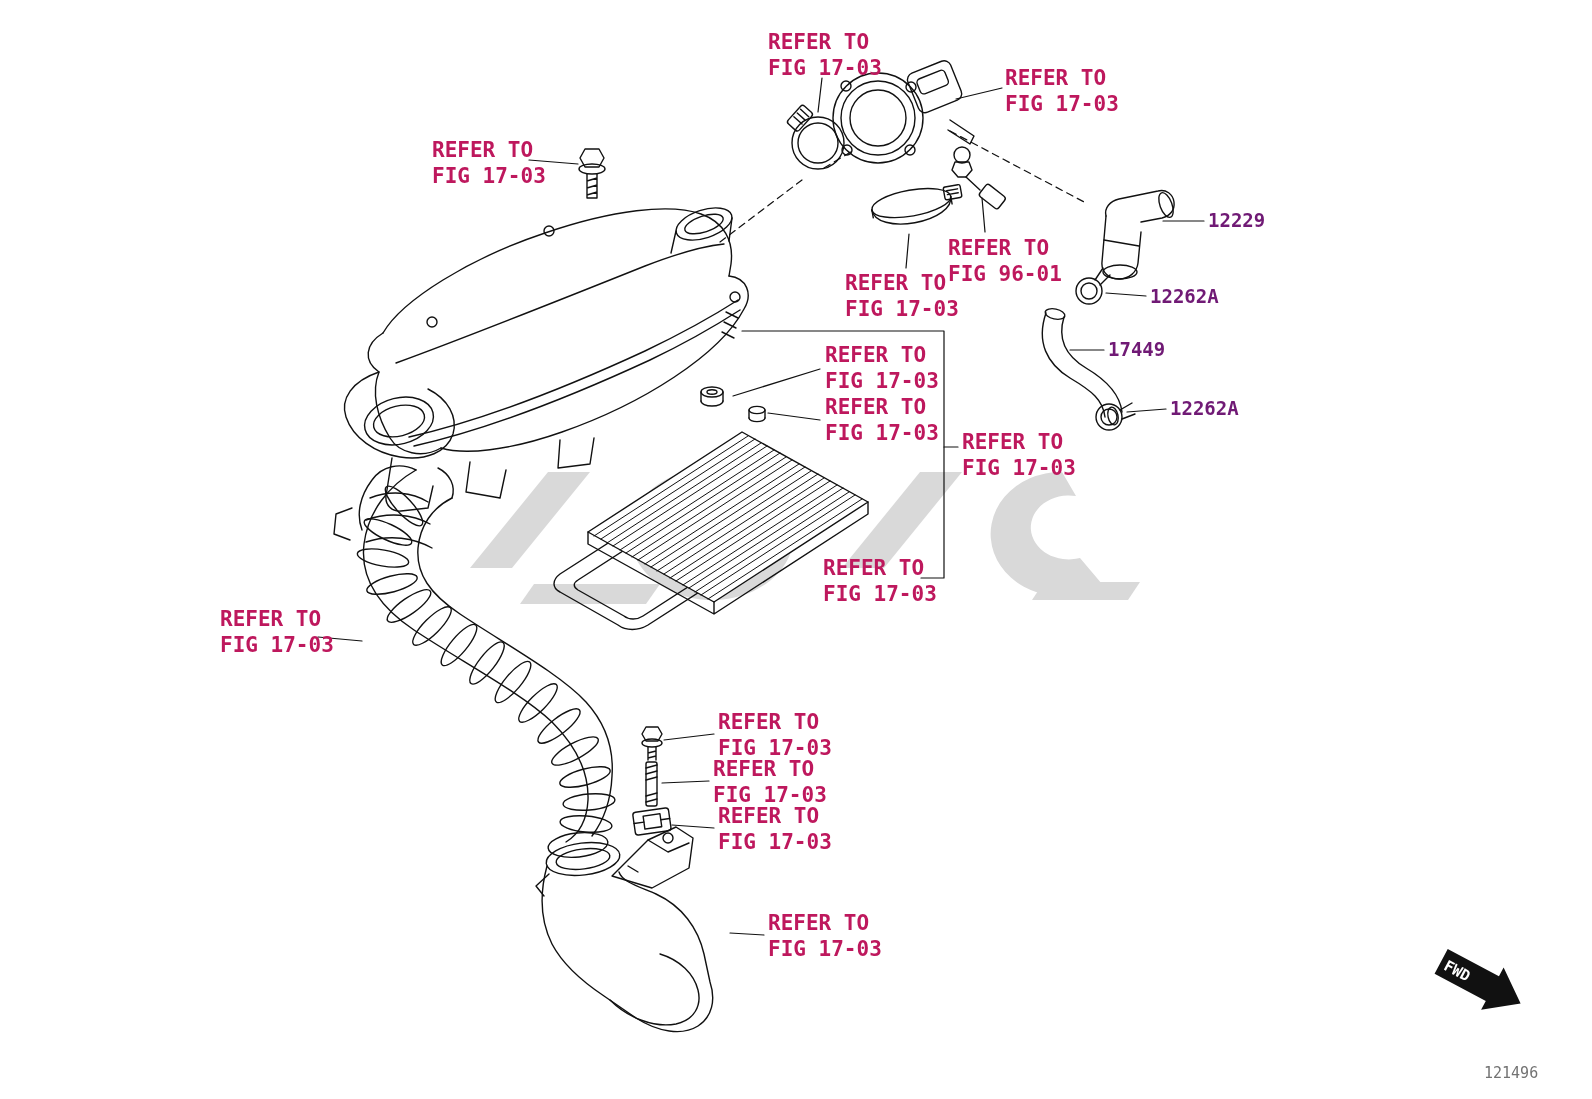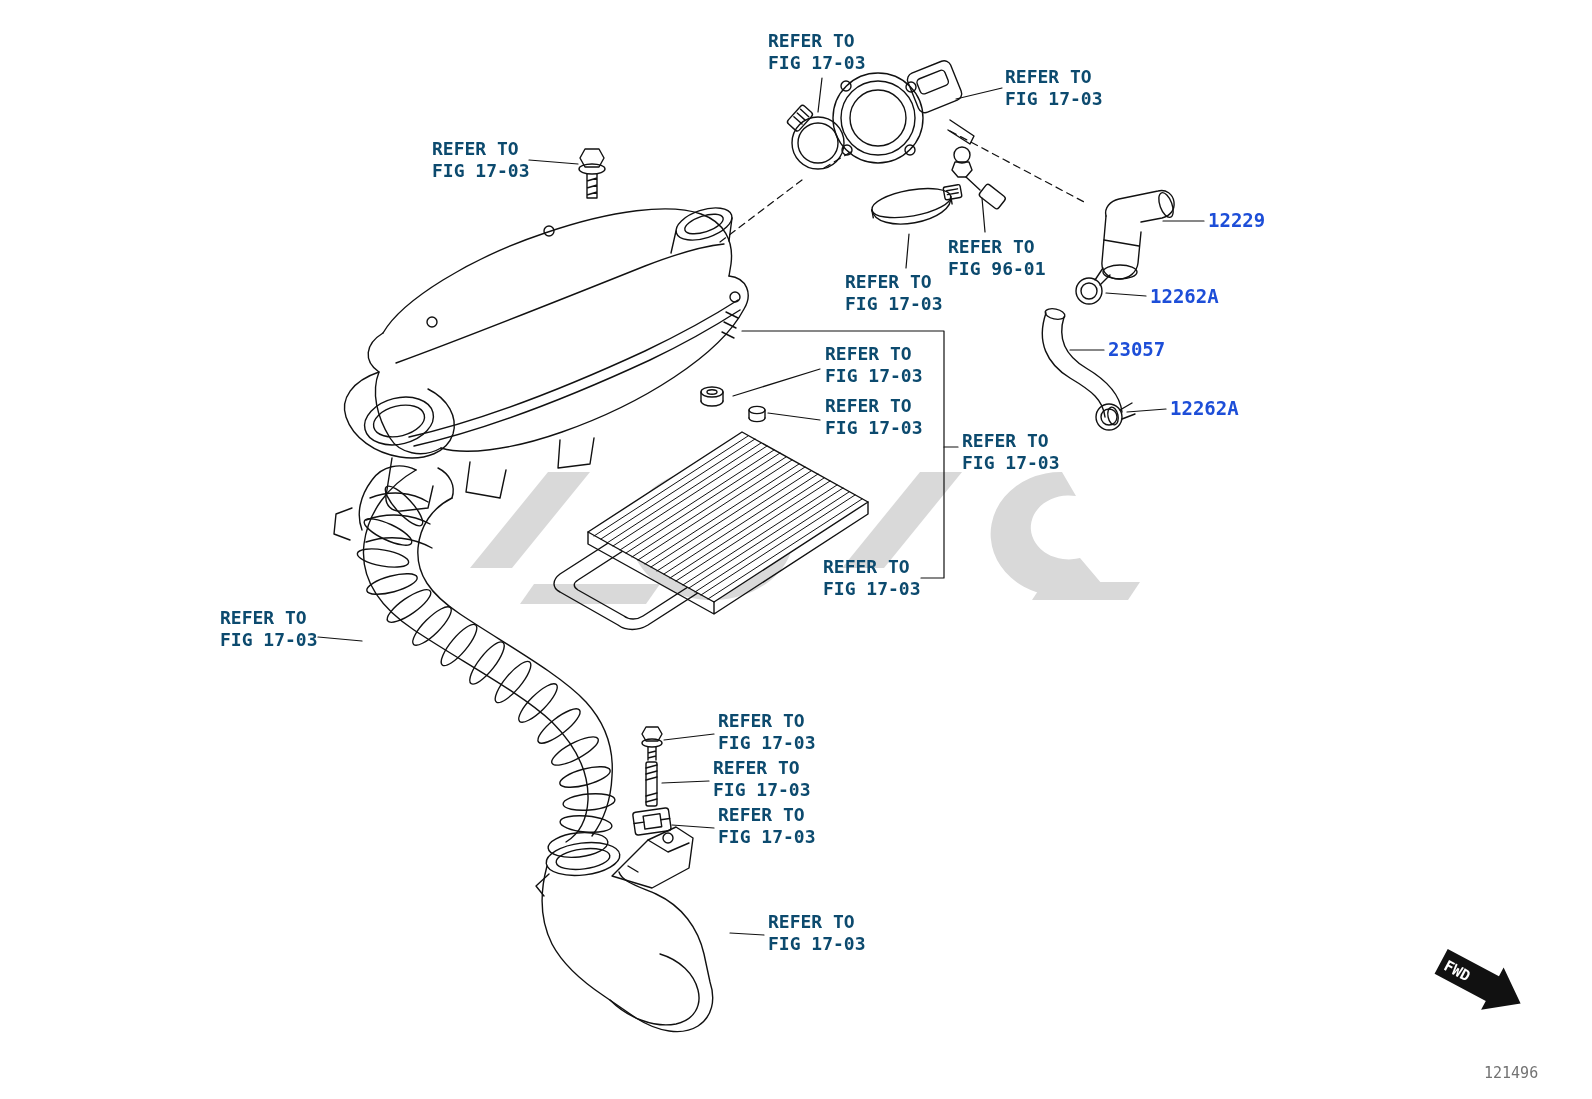--- a/index.html
+++ b/index.html
@@ -1,21 +1,21 @@
 <!DOCTYPE html>
 <html><head>
 <meta charset="utf-8">
 <style>
   *{margin:0;padding:0;box-sizing:border-box}
   html,body{background:#ffffff}
   body{width:1592px;height:1099px;font-family:"DejaVu Sans Mono","Liberation Mono",monospace;color:#111}
   .stage{position:relative;width:1592px;height:1099px;background:#fff;overflow:hidden}
   .art{position:absolute;left:0;top:0}
-  .callout{position:absolute;display:flex;flex-direction:column;font-size:18px;font-weight:700;line-height:1.22;white-space:pre;color:#0c4a6e}
-  .partnum{position:absolute;font-size:19px;font-weight:700;color:#1d4ed8;white-space:pre}
+  .callout{position:absolute;display:flex;flex-direction:column;font-size:21px;font-weight:700;line-height:1.22;white-space:pre;color:#be185d}
+  .partnum{position:absolute;font-size:19px;font-weight:700;color:#701a75;white-space:pre}
   .fignum{position:absolute;left:1484px;top:1064px;font-size:15px;color:#737373}
 </style>
 </head>
 <body>
 
 <div class="stage">
 
   <svg class="art" width="1592" height="1099" viewBox="0 0 1592 1099">
 
     <g fill="#d9d9d9" stroke="none">
@@ -264,18 +264,18 @@
   <div class="callout" style="left:962px;top:430px"><span>REFER TO</span><span>FIG 17-03</span></div>
   <div class="callout" style="left:823px;top:556px"><span>REFER TO</span><span>FIG 17-03</span></div>
   <div class="callout" style="left:220px;top:607px"><span>REFER TO</span><span>FIG 17-03</span></div>
   <div class="callout" style="left:718px;top:710px"><span>REFER TO</span><span>FIG 17-03</span></div>
   <div class="callout" style="left:713px;top:757px"><span>REFER TO</span><span>FIG 17-03</span></div>
   <div class="callout" style="left:718px;top:804px"><span>REFER TO</span><span>FIG 17-03</span></div>
   <div class="callout" style="left:768px;top:911px"><span>REFER TO</span><span>FIG 17-03</span></div>
 
   <div class="partnum" style="left:1208px;top:209px">12229</div>
   <div class="partnum" style="left:1150px;top:285px">12262A</div>
-  <div class="partnum" style="left:1108px;top:338px">23057</div>
+  <div class="partnum" style="left:1108px;top:338px">17449</div>
   <div class="partnum" style="left:1170px;top:397px">12262A</div>
 
   <div class="fignum">121496</div>
 
 </div>
 
 </body></html>

